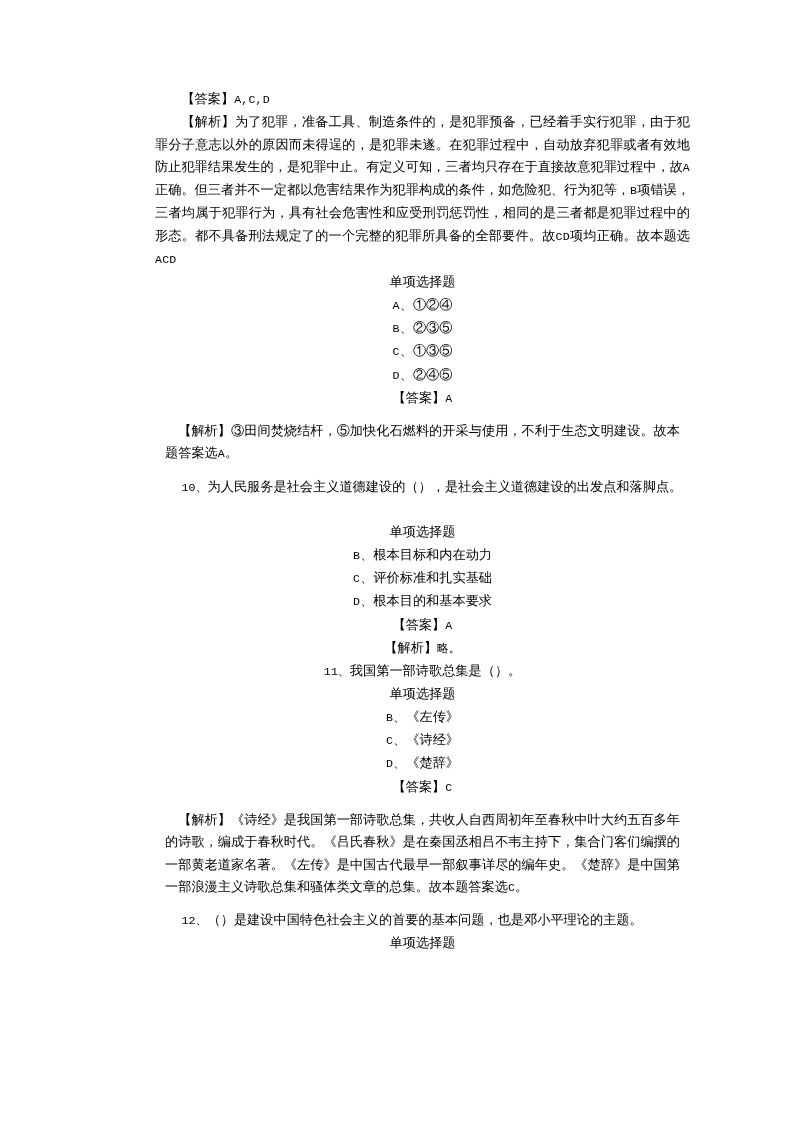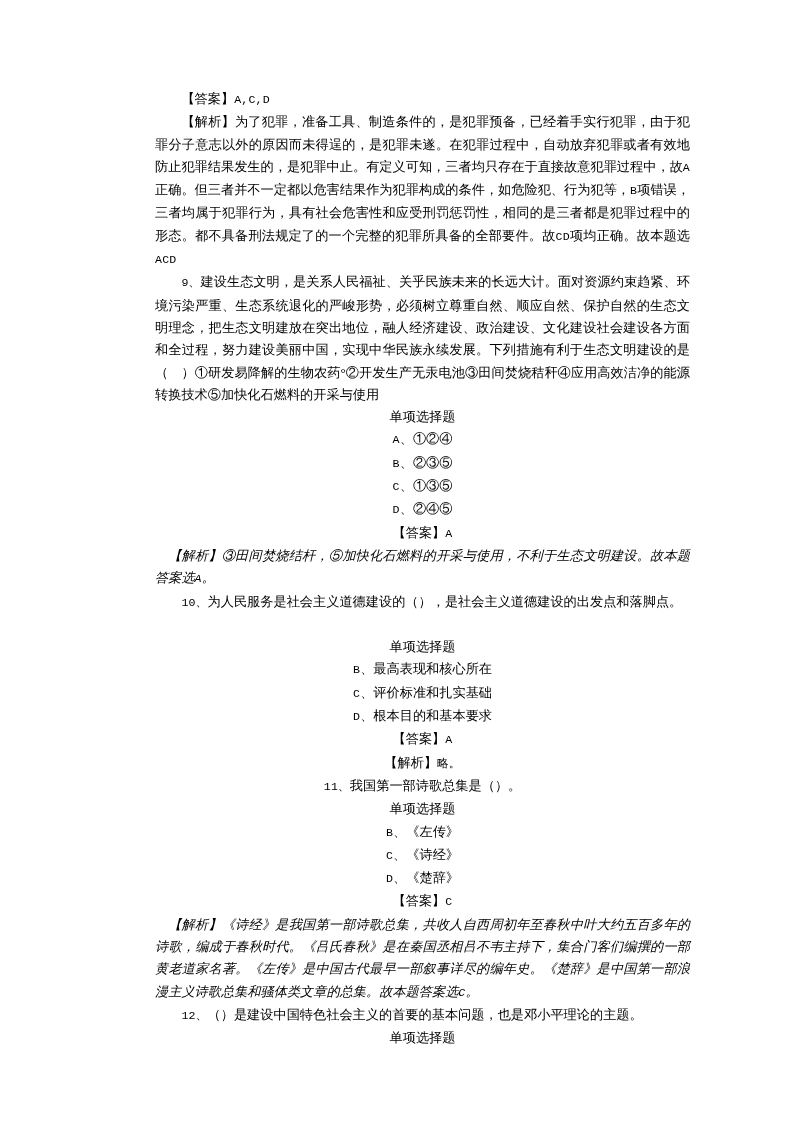--- a/index.html
+++ b/index.html
@@ -39,26 +39,25 @@
   
   p.flush {
     margin: 0;
     text-indent: 0;
     text-align: center;
     white-space: nowrap;
     word-break: keep-all;
   }
   
   p.indent1 {
-    margin: 0;
+    margin: 10px;
     text-indent: 1em;
     text-align: justify;
     text-justify: inter-ideograph;
     word-break: break-all;
-    font-style: italic;
   }
   
   .lat {
     font-family: "Liberation Mono", "DejaVu Sans Mono", monospace;
     font-size: 11.6px;
     letter-spacing: 0.2px;
   }
   .blank-line {
     height: 22.3px;
   }
@@ -69,40 +68,39 @@
 </head>
 <body>
 
 <div class="page">
   <div class="doc-body">
 
     <p class="para"><span class="bracket">【答案】</span><span class="lat">A,C,D</span></p>
 
     <p class="para"><span class="bracket">【解析】</span><span>为了犯罪，准备工具、制造条件的，是犯罪预备，已经着手实行犯罪，由于犯罪分子意志以外的原因而未得逞的，是犯罪未遂。在犯罪过程中，自动放弃犯罪或者有效地防止犯罪结果发生的，是犯罪中止。有定义可知，三者均只存在于直接故意犯罪过程中，故</span><span class="lat">A</span><span>正确。但三者并不一定都以危害结果作为犯罪构成的条件，如危险犯、行为犯等，</span><span class="lat">B</span><span>项错误，三者均属于犯罪行为，具有社会危害性和应受刑罚惩罚性，相同的是三者都是犯罪过程中的形态。都不具备刑法规定了的一个完整的犯罪所具备的全部要件。故</span><span class="lat">CD</span><span>项均正确。故本题选</span><span class="lat">ACD</span></p>
 
-    <p class="para"><span class="lat">9、</span><span>建设生态文明，是关系人民福祉、关乎民族未来的长远大计。面对资源约束趋紧、环境污染严重、生态系统退化的严峻形势，必须树立尊重自然、顺应自然、保护自然的生态文明理念，把生态文明建放在突出地位，融人经济建设、政治建设、文化建设社会建设各方面和全过程，努力建设美丽中国，实现中华民族永续发展。下列措施有利于生态文明建设的是（　）①研发易降解的生物农药°②开发生产无汞电池③田间焚烧秸秆④应用高效洁净的能源转换技术⑤加快化石燃料的开采与使用</span></p>
 
     <p class="flush">单项选择题</p>
 
     <p class="flush"><span class="lat">A</span><span>、</span><span>①②④</span></p>
     <p class="flush"><span class="lat">B</span><span>、</span><span>②③⑤</span></p>
     <p class="flush"><span class="lat">C</span><span>、</span><span>①③⑤</span></p>
     <p class="flush"><span class="lat">D</span><span>、</span><span>②④⑤</span></p>
 
     <p class="flush"><span class="bracket">【答案】</span><span class="lat">A</span></p>
 
     <p class="indent1"><span class="bracket">【解析】</span><span>③田间焚烧结杆，⑤加快化石燃料的开采与使用，不利于生态文明建设。故本题答案选</span><span class="lat">A</span><span>。</span></p>
 
     <p class="para"><span class="lat">10、</span><span>为人民服务是社会主义道德建设的（），是社会主义道德建设的出发点和落脚点。</span></p>
 
     <div class="blank-line"></div>
 
     <p class="flush">单项选择题</p>
 
-    <p class="flush"><span class="lat">B</span><span>、</span><span>最高表现和核心所在</span></p>
+    <p class="flush"><span class="lat">B</span><span>、</span><span>根本目标和内在动力</span></p>
     <p class="flush"><span class="lat">C</span><span>、</span><span>评价标准和扎实基础</span></p>
     <p class="flush"><span class="lat">D</span><span>、</span><span>根本目的和基本要求</span></p>
 
     <p class="flush"><span class="bracket">【答案】</span><span class="lat">A</span></p>
 
     <p class="flush"><span class="bracket">【解析】</span><span class="lat">略。</span></p>
 
     <p class="flush"><span class="lat">11、</span><span>我国第一部诗歌总集是（）。</span></p>
 
     <p class="flush">单项选择题</p>

